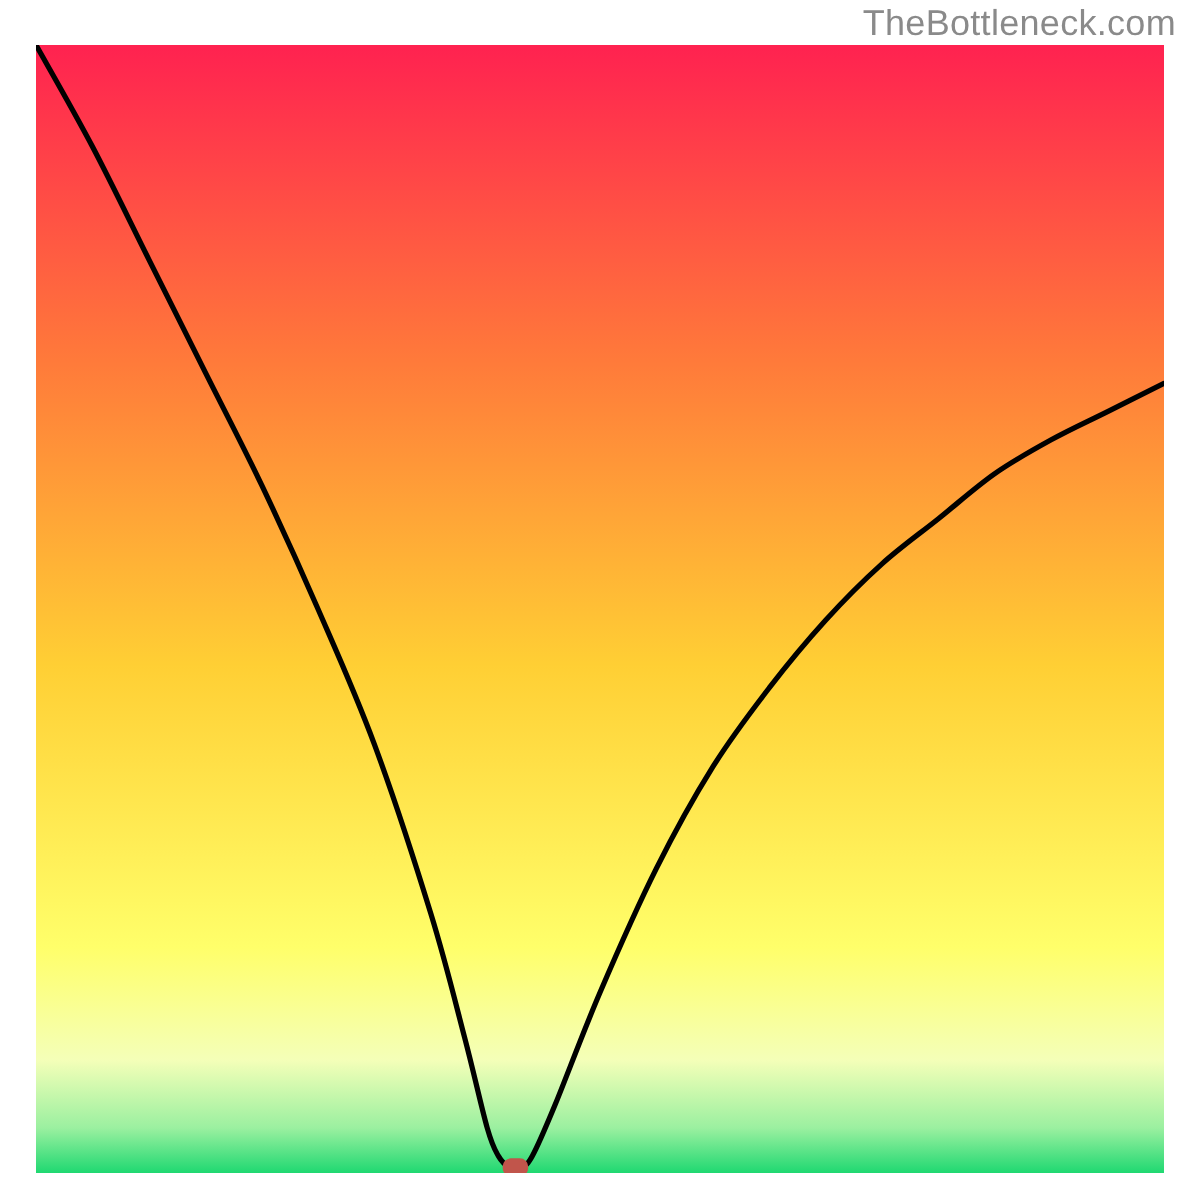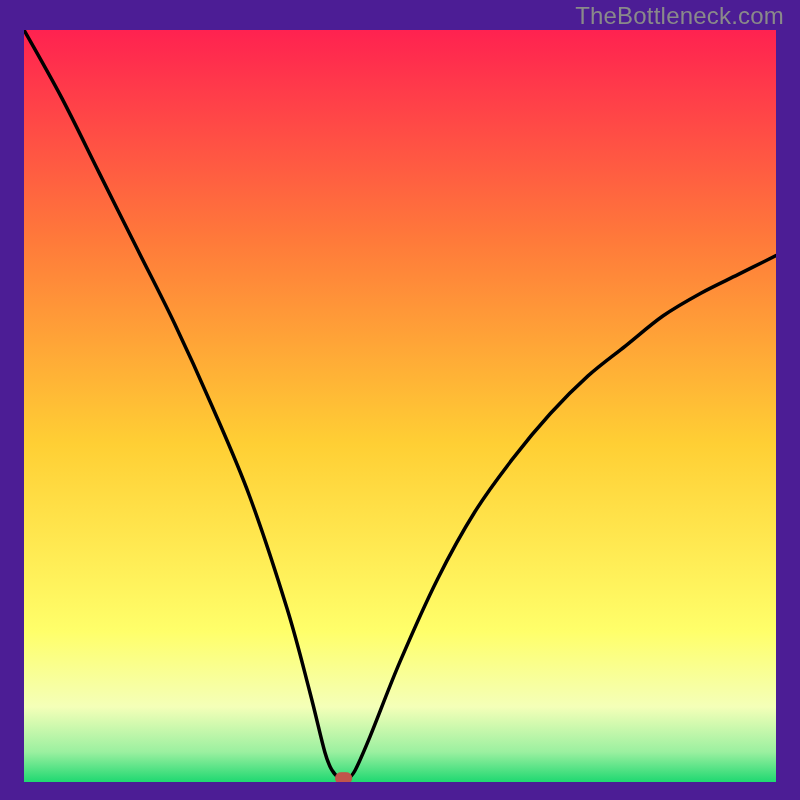--- a/index.html
+++ b/index.html
@@ -9,21 +9,21 @@
     height: 800px;
     background: #000;
     overflow: hidden;
   }
   .frame {
     position: absolute;
     left: 0;
     top: 0;
     width: 800px;
     height: 800px;
-    background: #4c1d95;
+    background: #ffffff;
   }
   .watermark {
     position: absolute;
     top: 2px;
     right: 16px;
     font-family: Arial, Helvetica, sans-serif;
     font-size: 24px;
     font-weight: 500;
     color: #8a8a8a;
     letter-spacing: 0.2px;

